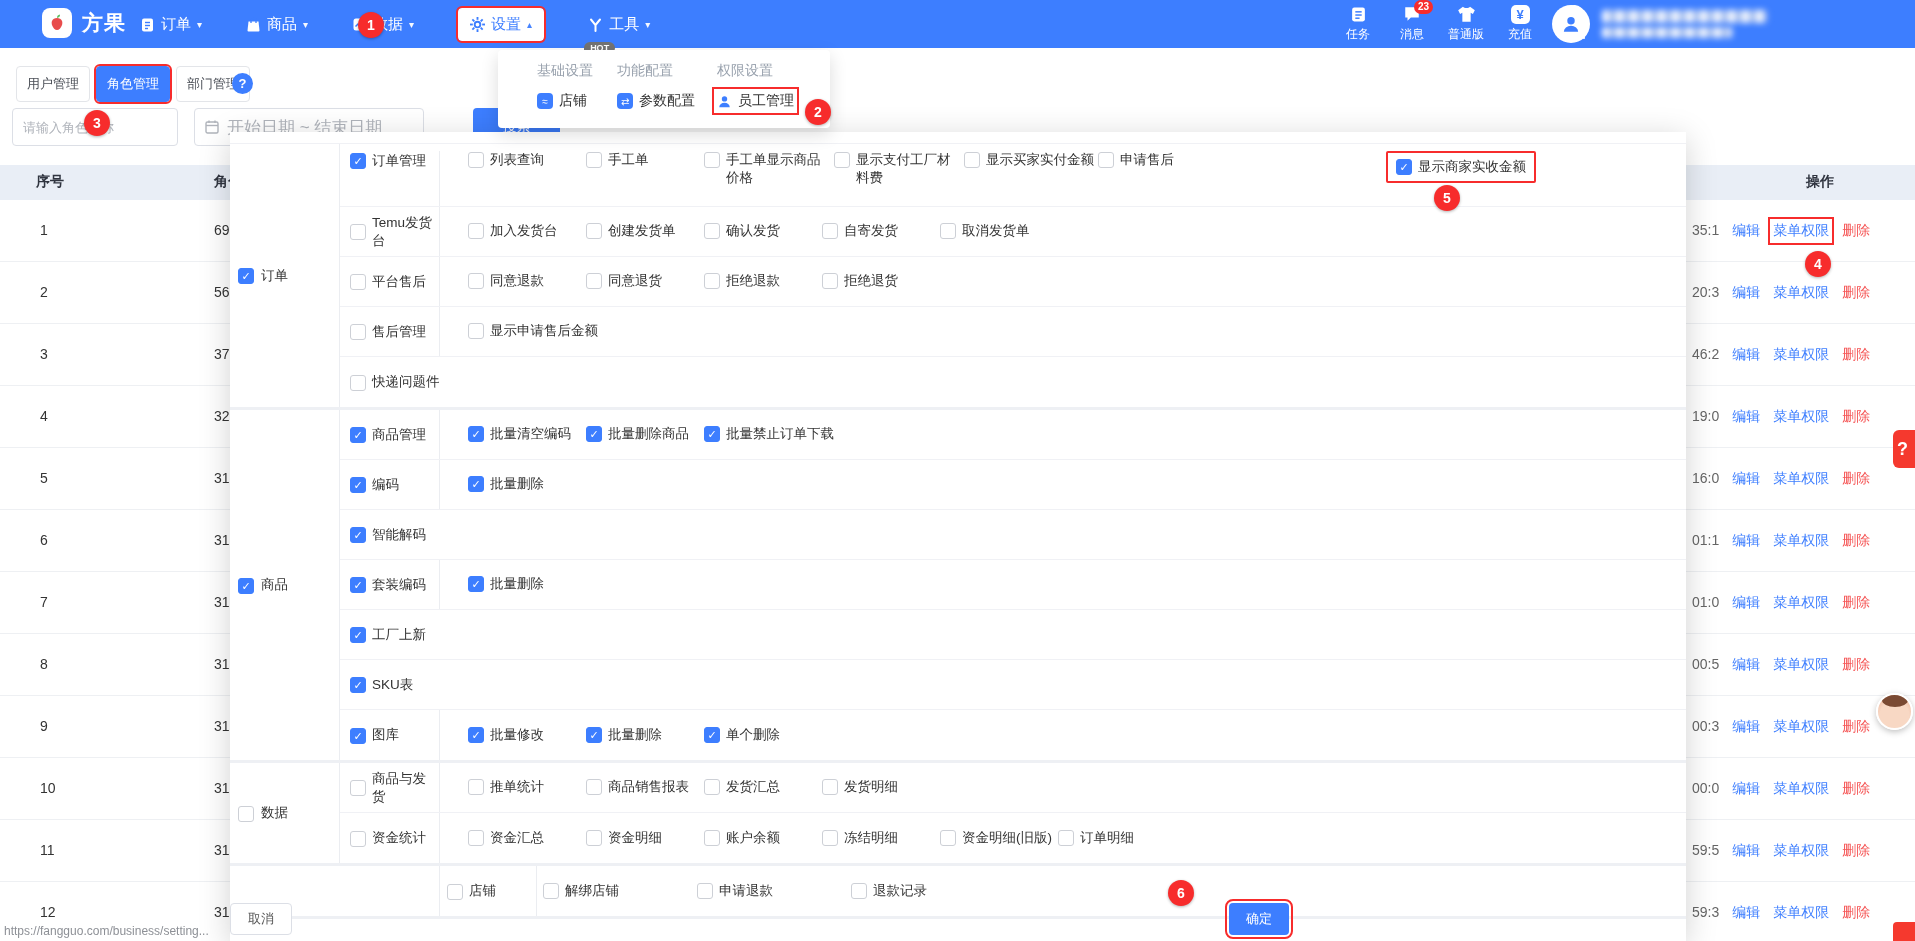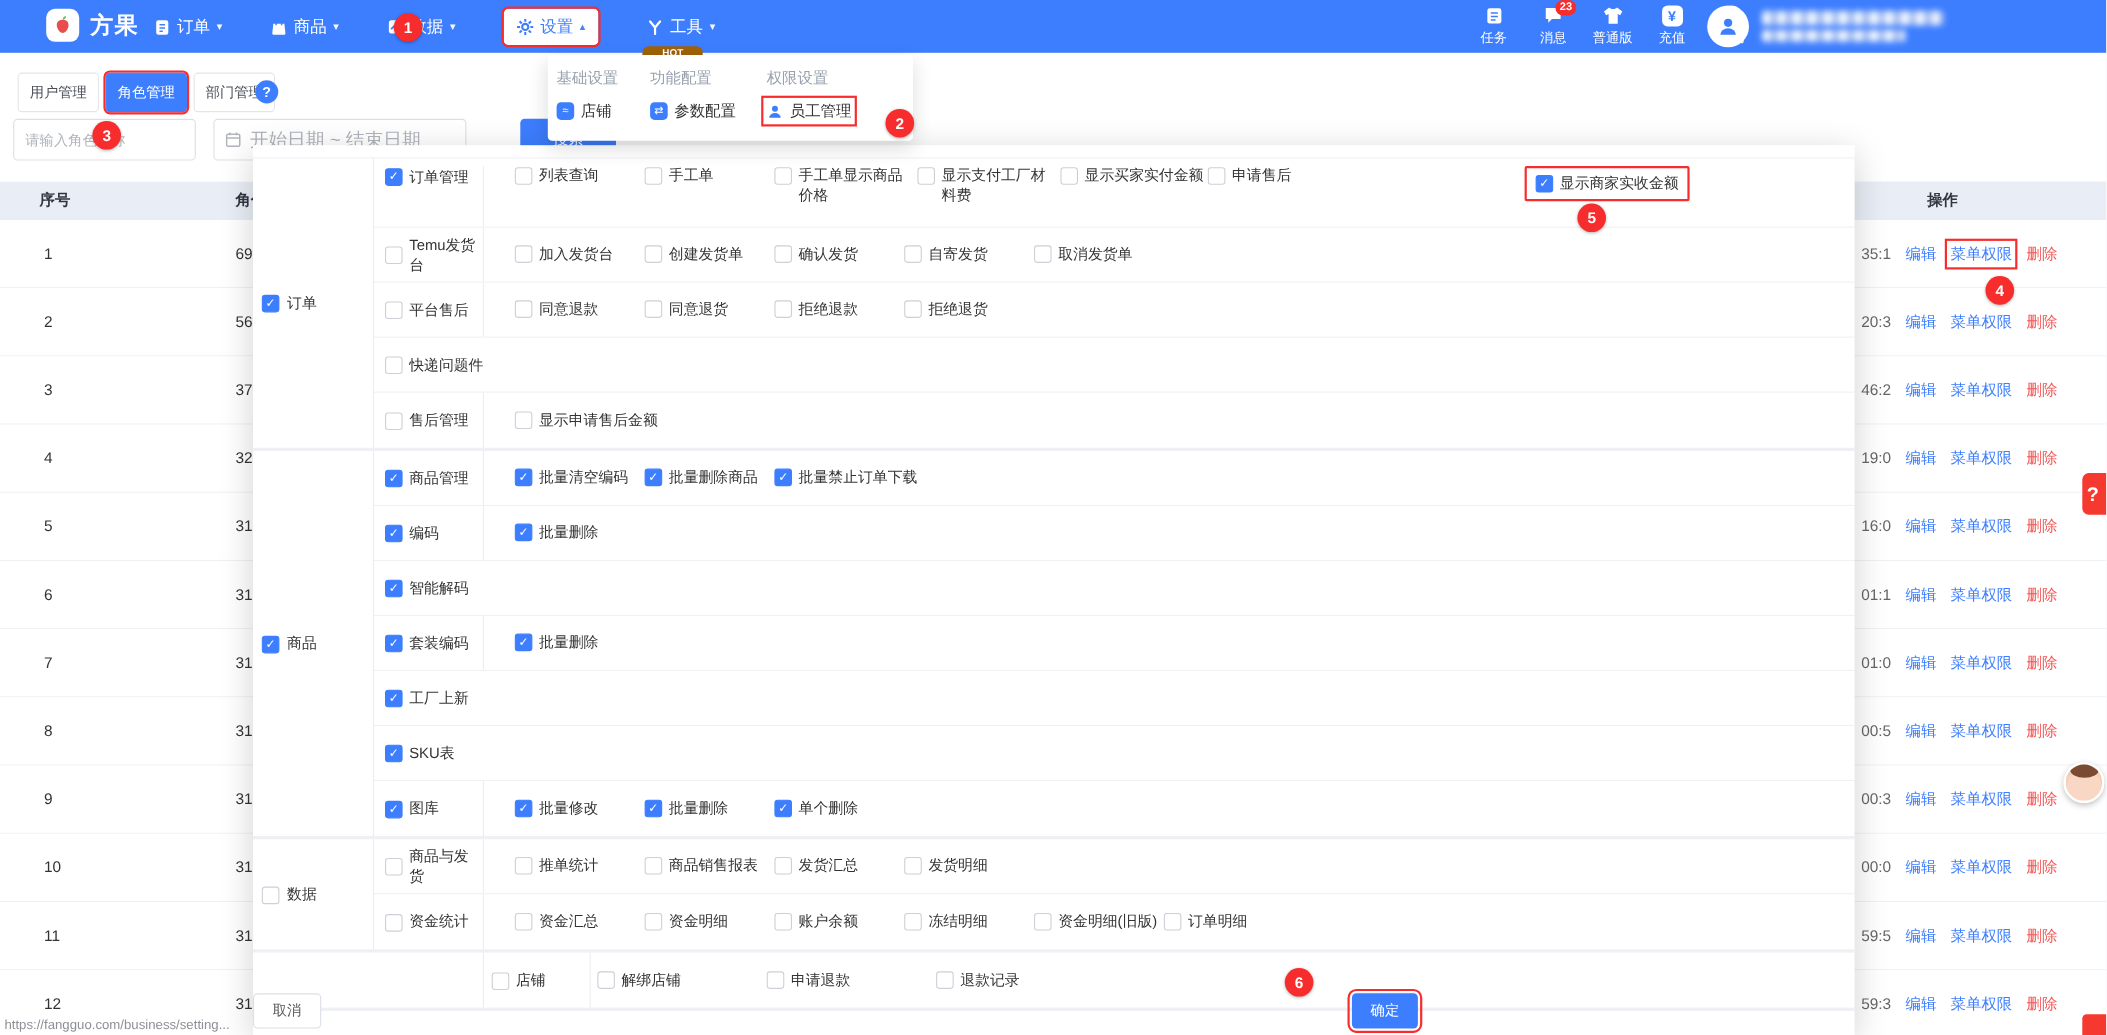--- a/index.html
+++ b/index.html
@@ -9,21 +9,21 @@
 
   
   .navbar { position:absolute; left:0; top:0; width:1915px; height:48px; background:#3d7eff; z-index:15; }
   .brand { position:absolute; left:42px; top:8px; display:flex; align-items:center; gap:10px; }
   .brand-logo { width:30px; height:30px; background:#fff; border-radius:8px; display:flex; align-items:center; justify-content:center; }
   .brand-name { color:#fff; font-size:21px; font-weight:bold; letter-spacing:1px; }
   .nav-menu { position:absolute; left:140px; top:0; height:48px; display:flex; align-items:center; gap:44px; }
   .nav-item { display:flex; align-items:center; gap:6px; color:#fff; font-size:15px; cursor:pointer; position:relative; }
   .nav-item .arrow { font-size:10px; opacity:.95; }
   .nav-item.boxed { background:#fff; color:#3d7eff; padding:7px 12px; border-radius:4px; outline:2px solid #f72c2c; }
-  .hot-badge { position:absolute; left:-4px; top:27px; background:#a16207; color:#fff; font-size:9px; font-weight:bold; padding:1px 18px; border-radius:8px 8px 8px 2px; }
+  .hot-badge { position:absolute; left:-4px; top:27px; background:#737373; color:#fff; font-size:9px; font-weight:bold; padding:1px 6px; border-radius:8px 8px 8px 2px; }
   .nav-right { position:absolute; left:1336px; top:4px; display:flex; gap:10px; }
   .nav-tool { width:44px; display:flex; flex-direction:column; align-items:center; gap:2px; color:#fff; font-size:12px; cursor:pointer; position:relative; }
   .nav-tool .ig { height:20px; display:flex; align-items:center; justify-content:center; }
   .msg-badge { position:absolute; left:24px; top:-4px; background:#f72c2c; color:#fff; font-size:10px; font-weight:bold; padding:1px 4px; border-radius:8px; line-height:1.2; }
   .ico-box { width:19px; height:19px; background:#fff; border-radius:5px; color:#3d7eff; font-weight:bold; font-size:13px; display:flex; align-items:center; justify-content:center; }
   .avatar { position:absolute; left:1552px; top:5px; width:38px; height:38px; background:#fff; border-radius:50%; display:flex; align-items:center; justify-content:center; }
   .blurname { position:absolute; left:1602px; top:10px; width:168px; height:30px; }
   .blurname .b1,.blurname .b2 { border-radius:3px; filter:blur(3px); background:repeating-linear-gradient(90deg,rgba(255,255,255,.95) 0 7px,rgba(190,205,235,.8) 7px 14px); }
   .blurname .b1 { width:165px; height:13px; }
   .blurname .b2 { width:130px; height:11px; margin-top:4px; }
@@ -37,32 +37,32 @@
   .srow { position:absolute; left:12px; top:60px; display:flex; gap:16px; }
   .s-input { width:166px; height:38px; border:1px solid #dcdfe6; border-radius:4px; font-size:13px; color:#333; padding:0 10px; background:#fff; font-family:inherit; }
   .s-input::placeholder { color:#b0b4bb; }
   .s-date { width:230px; height:38px; border:1px solid #dcdfe6; border-radius:4px; display:flex; align-items:center; gap:8px; padding:0 10px; color:#b0b4bb; font-size:17px; background:#fff; }
   .s-btn { width:87px; height:38px; margin-left:33px; background:#3d7eff; border:none; border-radius:4px; color:#fff; font-size:14px; cursor:pointer; font-family:inherit; }
 
   
   .table { position:absolute; left:0; top:165px; width:1915px; z-index:1; }
   .thead { height:35px; background:#e9eef6; position:relative; font-size:14px; font-weight:bold; color:#303540; }
   .thead span { position:absolute; top:8px; }
-  .th-idx { left:36px; } .th-role { left:214px; } .th-op { left:1752px; }
+  .th-idx { left:36px; } .th-role { left:214px; } .th-op { left:1806px; }
   .trow { height:62px; border-bottom:1px solid #eef0f3; position:relative; background:#fff; font-size:14px; color:#333; }
   .tidx { position:absolute; left:40px; top:22px; }
   .trole { position:absolute; left:214px; top:22px; }
   .tright { position:absolute; left:1692px; top:22px; display:flex; gap:13px; white-space:nowrap; }
   .ttime { color:#666; }
   .tlink { color:#3d7eff; cursor:pointer; }
   .tlink.del { color:#f55555; }
   .tlink.redbox { outline:2px solid #f72c2c; outline-offset:3px; }
 
   
-  .dropdown { position:absolute; left:498px; top:50px; width:332px; height:78px; background:#fff; border-radius:4px; box-shadow:0 6px 18px rgba(0,0,0,.14); z-index:20; display:flex; padding:12px 0 0 8px; }
+  .dropdown { position:absolute; left:498px; top:50px; width:332px; height:78px; background:#fff; border-radius:4px; box-shadow:0 6px 18px rgba(0,0,0,.14); z-index:20; display:flex; padding:12px 0 0 39px; }
   .dcol { margin-right:0; }
   .dcol.c1 { width:85px; } .dcol.c2 { width:106px; } .dcol.c3 { width:120px; }
   .dhead { color:#98a1ad; font-size:14px; }
   .ditem { margin-top:12px; display:flex; align-items:center; gap:6px; font-size:14px; color:#333; cursor:pointer; width:max-content; }
   .ditem.redbox { outline:2px solid #f72c2c; outline-offset:3px; }
   .mini-ic { width:16px; height:16px; border-radius:4px; background:#3d7eff; color:#fff; font-size:10px; display:flex; align-items:center; justify-content:center; flex:none; }
 
   
   .modal { position:absolute; left:230px; top:132px; width:1456px; height:809px; background:#fff; box-shadow:0 6px 30px rgba(0,0,0,.18); z-index:10; }
   .pgrid { position:absolute; left:0; top:11px; width:1456px; border-top:1px solid #f0f1f5; font-size:13.5px; color:#333; }
@@ -493,37 +493,37 @@
                   <span class="cb"></span>
                   <span>拒绝退款</span>
                 </div>
                 <div class="perm">
                   <span class="cb"></span>
                   <span>拒绝退货</span>
                 </div>
               </div>
             </div>
             <div class="prow">
+              <div class="mcell">
+                <span class="cb"></span>
+                <span>售后管理</span>
+              </div>
+              <div class="pcell">
+                <div class="perm">
+                  <span class="cb"></span>
+                  <span>显示申请售后金额</span>
+                </div>
+              </div>
+            </div>
+            <div class="prow">
               <div class="mcell nodiv">
                 <span class="cb"></span>
                 <span>快递问题件</span>
               </div>
               <div class="pcell"></div>
-            </div>
-            <div class="prow">
-              <div class="mcell">
-                <span class="cb"></span>
-                <span>售后管理</span>
-              </div>
-              <div class="pcell">
-                <div class="perm">
-                  <span class="cb"></span>
-                  <span>显示申请售后金额</span>
-                </div>
-              </div>
             </div>
           </div>
         </div>
         <div class="pgroup">
           <div class="gcell">
             <span class="cb on">✓</span>
             <span class="glabel">商品</span>
           </div>
           <div class="prows">
             <div class="prow">

